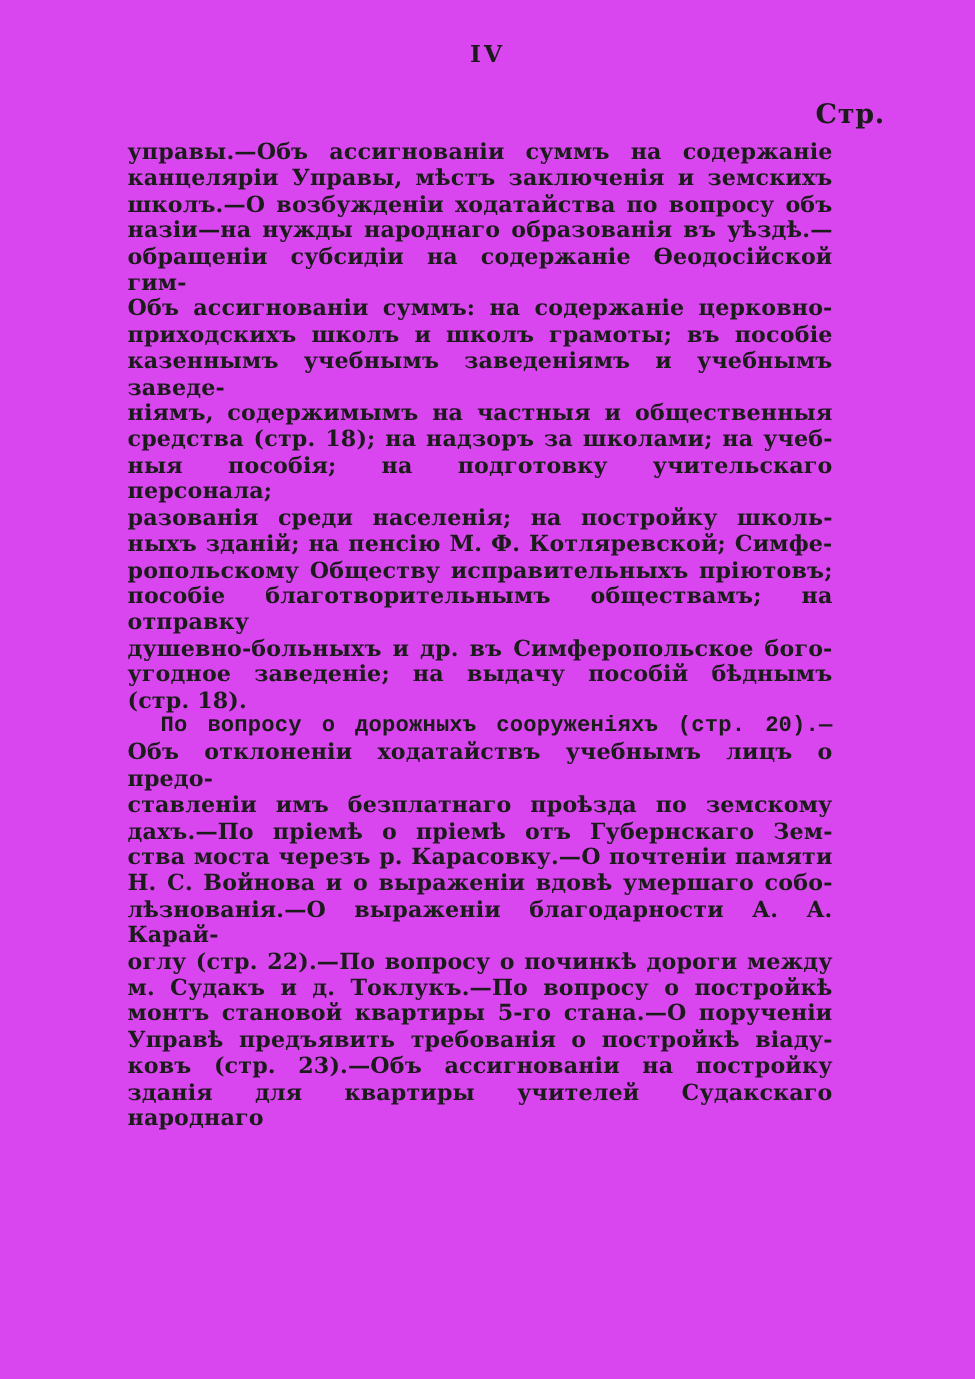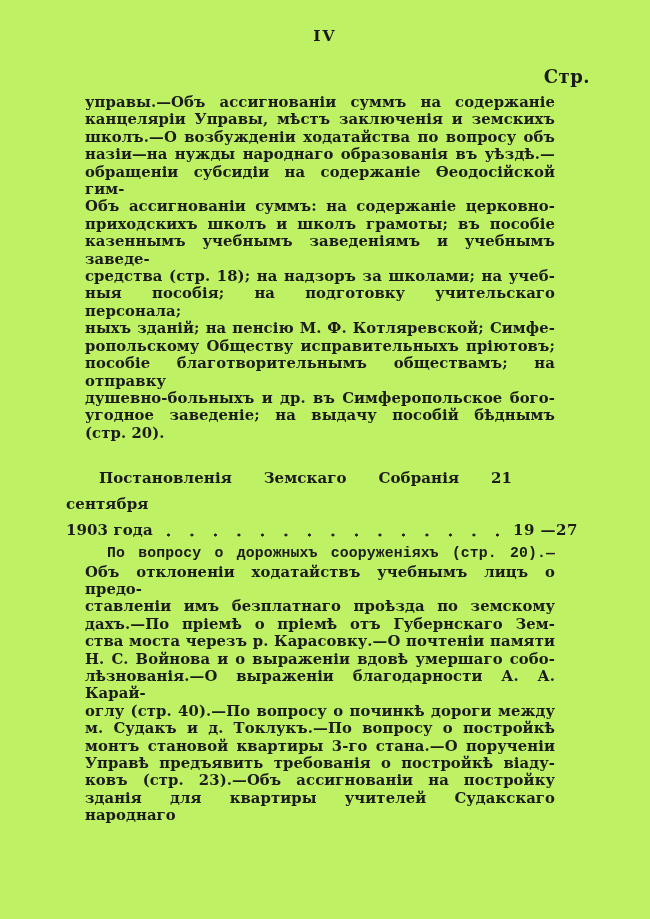--- a/index.html
+++ b/index.html
@@ -1,18 +1,18 @@
 <!DOCTYPE html>
 <html><head>
 <meta charset="utf-8">
 <style>
   html,body { margin:0; padding:0; background:#ffffff; }
   .page {
     position:relative; width:650px; height:919px;
-    background:#bef264;
+    background:#d946ef;
     font-family:"DejaVu Serif", serif;
     font-weight:700;
     color:#1b1b1b;
     overflow:hidden;
   }
   .folio {
     position:absolute; top:26px; left:0; right:0;
     text-align:center; font-size:15.5px; letter-spacing:2px;
   }
   .col-header {
@@ -63,49 +63,43 @@
 
     <div class="para">
         <div class="ln first">управы.—Объ ассигнованіи суммъ на содержаніе</div>
         <div class="ln">канцеляріи Управы, мѣстъ заключенія и земскихъ</div>
         <div class="ln">школъ.—О возбужденіи ходатайства по вопросу объ</div>
         <div class="ln">назіи—на нужды народнаго образованія въ уѣздѣ.—</div>
         <div class="ln">обращеніи субсидіи на содержаніе Ѳеодосійской гим-</div>
         <div class="ln">Объ ассигнованіи суммъ: на содержаніе церковно-</div>
         <div class="ln">приходскихъ школъ и школъ грамоты; въ пособіе</div>
         <div class="ln">казеннымъ учебнымъ заведеніямъ и учебнымъ заведе-</div>
+        <div class="ln">ніямъ, содержимымъ на частныя и общественныя</div>
         <div class="ln">средства (стр. 18); на надзоръ за школами; на учеб-</div>
         <div class="ln">ныя пособія; на подготовку учительскаго персонала;</div>
+        <div class="ln">разованія среди населенія; на постройку школь-</div>
         <div class="ln">ныхъ зданій; на пенсію М. Ф. Котляревской; Симфе-</div>
         <div class="ln">ропольскому Обществу исправительныхъ пріютовъ;</div>
         <div class="ln">пособіе благотворительнымъ обществамъ; на отправку</div>
         <div class="ln">душевно-больныхъ и др. въ Симферопольское бого-</div>
         <div class="ln">угодное заведеніе; на выдачу пособій бѣднымъ</div>
-        <div class="ln last">(стр. 20).</div>
+        <div class="ln last">(стр. 18).</div>
       </div>
 
-    <div class="heading">
-      <div class="ln h-l1">Постановленія Земскаго Собранія 21 сентября</div>
-      <div class="h-l2">
-        <span class="label">1903 года</span>
-        <span class="leader"></span>
-        <span class="pages">19 —27</span>
-      </div>
-    </div>
 
     <div class="para indent-first">
         <div class="ln first">По вопросу о дорожныхъ сооруженіяхъ (стр. 20).—</div>
         <div class="ln">Объ отклоненіи ходатайствъ учебнымъ лицъ о предо-</div>
         <div class="ln">ставленіи имъ безплатнаго проѣзда по земскому</div>
         <div class="ln">дахъ.—По пріемѣ о пріемѣ отъ Губернскаго Зем-</div>
         <div class="ln">ства моста черезъ р. Карасовку.—О почтеніи памяти</div>
         <div class="ln">Н. С. Войнова и о выраженіи вдовѣ умершаго собо-</div>
         <div class="ln">лѣзнованія.—О выраженіи благодарности А. А. Карай-</div>
-        <div class="ln">оглу (стр. 40).—По вопросу о починкѣ дороги между</div>
+        <div class="ln">оглу (стр. 22).—По вопросу о починкѣ дороги между</div>
         <div class="ln">м. Судакъ и д. Токлукъ.—По вопросу о постройкѣ</div>
-        <div class="ln">монтъ становой квартиры 3-го стана.—О порученіи</div>
+        <div class="ln">монтъ становой квартиры 5-го стана.—О порученіи</div>
         <div class="ln">Управѣ предъявить требованія о постройкѣ віаду-</div>
         <div class="ln">ковъ (стр. 23).—Объ ассигнованіи на постройку</div>
         <div class="ln">зданія для квартиры учителей Судакскаго народнаго</div>
       </div>
 
   </div>
 </div>
 
 </body></html>

